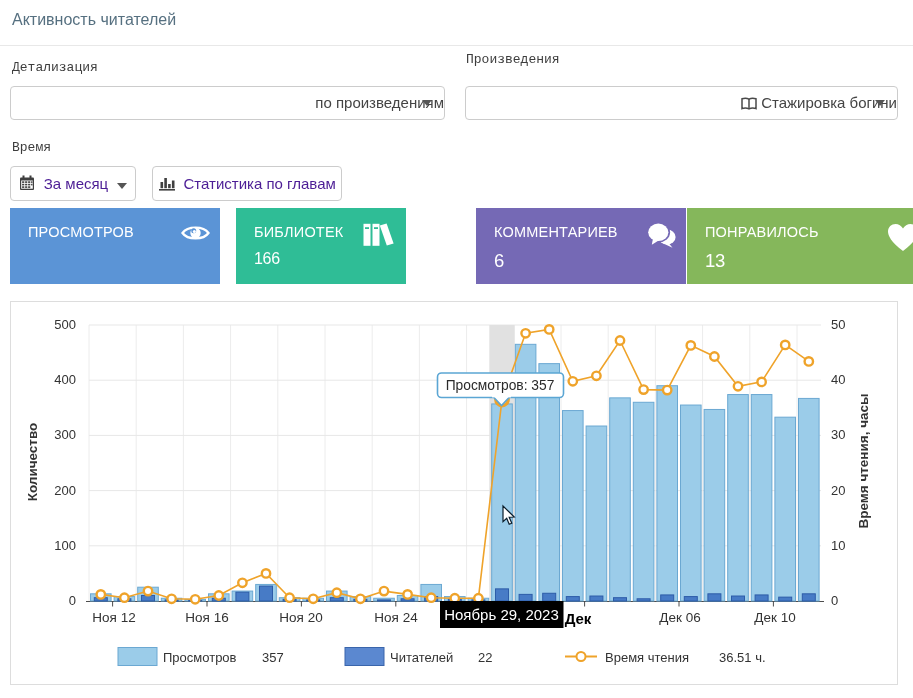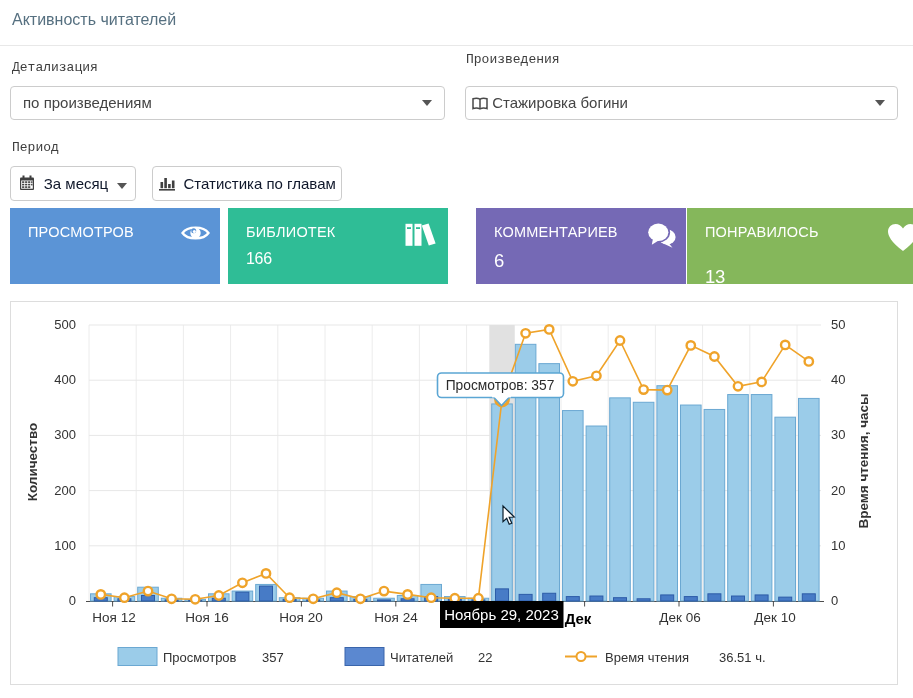--- a/index.html
+++ b/index.html
@@ -1,39 +1,39 @@
 <!DOCTYPE html>
 <html><head><meta charset="utf-8">
 <style>
 html,body{margin:0;padding:0;background:#fff;width:913px;height:698px;overflow:hidden;
 font-family:"Liberation Sans", sans-serif;}
 .lbl{position:absolute;font-size:13px;color:#3d3d3d;font-family:Liberation Mono, monospace;}
 .sel{position:absolute;height:32px;border:1px solid #ccc;border-radius:4px;background:#fff;
-font-size:15px;color:#444;line-height:32px;padding-left:12px;}
+font-size:15px;color:#444;line-height:32px;padding-left:12px;text-align:right;}
 .btn{position:absolute;height:33px;border:1px solid #ccc;border-radius:4px;background:#fff;
-font-size:15px;color:#0f172a;line-height:33px;text-align:center;}
+font-size:15px;color:#4c1d95;line-height:33px;text-align:center;}
 .caret{position:absolute;right:12px;top:13px;line-height:0;}
 </style></head>
 <body>
 <div style="position:absolute;left:12px;top:11px;font-size:16px;color:#567080">Активность читателей</div>
 <div style="position:absolute;left:0;top:45px;width:913px;height:1px;background:#e8e8e8"></div>
 
 <div class="lbl" style="left:12px;top:60px">Детализация</div>
 <div class="sel" style="left:10px;top:86px;width:421px">по произведениям<span class="caret"><svg width="10" height="6" viewBox="0 0 10 6">
         <polygon points="0,0 10,0 5,6" fill="#555"></polygon>
       </svg></span></div>
 <div class="lbl" style="left:466px;top:52px">Произведения</div>
 <div class="sel" style="left:465px;top:86px;width:425px;padding-left:6px"><svg width="16" height="13" viewBox="0 0 16 13" style="vertical-align:-2px">
       <path d="M1 1.8 C3.3 0.9 5.8 0.9 8 2.1 C10.2 0.9 12.7 0.9 15 1.8 V11.6 C12.7 10.7 10.2 10.7 8 11.9 C5.8 10.7 3.3 10.7 1 11.6 Z" fill="none" stroke="#4a4a4a" stroke-width="1.5"></path>
       <path d="M8 2.1 V11.9" stroke="#4a4a4a" stroke-width="1.5"></path>
     </svg>&nbsp;Стажировка богини<span class="caret"><svg width="10" height="6" viewBox="0 0 10 6">
         <polygon points="0,0 10,0 5,6" fill="#555"></polygon>
       </svg></span></div>
 
-<div class="lbl" style="left:12px;top:140px">Период</div>
+<div class="lbl" style="left:12px;top:140px">Время</div>
 <div class="btn" style="left:10px;top:166px;width:124px"><svg width="16" height="16" viewBox="0 0 16 16" style="vertical-align:-2px">
       <rect x="1" y="2.5" width="14" height="12.5" rx="1" fill="#3f3f3f"></rect>
       <rect x="3.5" y="0.5" width="2" height="3.5" fill="#3f3f3f"></rect>
       <rect x="10.5" y="0.5" width="2" height="3.5" fill="#3f3f3f"></rect>
       <rect x="2.2" y="5.5" width="11.6" height="8.2" fill="#fff"></rect>
       <g fill="#3f3f3f">
         <rect x="3.1" y="6.3" width="2.2" height="1.6"></rect>
         <rect x="6.1" y="6.3" width="2.2" height="1.6"></rect>
         <rect x="9.1" y="6.3" width="2.2" height="1.6"></rect>
         <rect x="12.1" y="6.3" width="1.4" height="1.6"></rect>
@@ -60,21 +60,21 @@
 
 <div style="position:absolute;left:10px;top:208px;width:210px;height:76px;background:#5b94d6;color:#fff">
     <div style="position:absolute;left:18px;top:16px;font-size:14.5px;letter-spacing:.2px">ПРОСМОТРОВ</div>
     <div style="position:absolute;right:10px;top:15px"><svg width="29" height="20" viewBox="0 0 29 20">
         <path d="M1.5 10 C6.5 2.8 22.5 2.8 27.5 10 C22.5 17.2 6.5 17.2 1.5 10 Z" fill="none" stroke="#fff" stroke-width="2.3"></path>
         <circle cx="14.5" cy="10" r="5.2" fill="#fff"></circle>
         <circle cx="12.7" cy="7.8" r="2.5" fill="#5b94d6"></circle>
         <circle cx="13.3" cy="8.4" r="1.5" fill="#fff"></circle>
       </svg></div>
   </div>
-<div style="position:absolute;left:228px;top:208px;width:220px;height:76px;background:#2fbd96;color:#fff">
+<div style="position:absolute;left:236px;top:208px;width:170px;height:76px;background:#2fbd96;color:#fff">
     <div style="position:absolute;left:18px;top:16px;font-size:14.5px;letter-spacing:.2px">БИБЛИОТЕК</div>
     <div style="position:absolute;left:18px;top:42px;font-size:16px;letter-spacing:-0.3px">166</div>
     <div style="position:absolute;right:10px;top:15px"><svg width="33" height="23" viewBox="0 0 33 23">
         <rect x="0.5" y="0.8" width="7" height="22" fill="#fff"></rect>
         <rect x="9.5" y="0.8" width="7" height="22" fill="#fff"></rect>
         <rect x="2" y="4.2" width="4" height="1.8" fill="#2fbd96"></rect>
         <rect x="11" y="4.2" width="4" height="1.8" fill="#2fbd96"></rect>
         <polygon points="16.8,2.4 23.6,0.6 30.6,20.6 23.8,22.4 " fill="#fff"></polygon>
       </svg></div>
   </div>
@@ -85,21 +85,21 @@
         <ellipse cx="20" cy="14" rx="8.6" ry="7.6" fill="#fff"></ellipse>
         <polygon points="22,20.5 25.5,24.8 18,21.3" fill="#fff"></polygon>
         <ellipse cx="11.3" cy="9.3" rx="11.8" ry="10.3" fill="#7569b5"></ellipse>
         <polygon points="4.5,15 3,23.4 13,17.6" fill="#7569b5"></polygon>
         <ellipse cx="11.3" cy="9.3" rx="10.1" ry="8.7" fill="#fff"></ellipse>
         <polygon points="6,15.5 4.8,21.8 12,17.3" fill="#fff"></polygon>
       </svg></div>
   </div>
 <div style="position:absolute;left:687px;top:208px;width:242px;height:76px;background:#85b75b;color:#fff">
     <div style="position:absolute;left:18px;top:16px;font-size:14.5px;letter-spacing:.2px">ПОНРАВИЛОСЬ</div>
-    <div style="position:absolute;left:18px;top:58px;font-size:18.5px;letter-spacing:-0.3px">13</div>
+    <div style="position:absolute;left:18px;top:42px;font-size:18.5px;letter-spacing:-0.3px">13</div>
     <div style="position:absolute;right:10px;top:15px"><svg width="32" height="30" viewBox="0 0 32 30">
         <path d="M16 28 C4 19 1 12.5 1 8.5 C1 4 4.5 1 8.5 1 C11.5 1 14.5 2.8 16 5.6 C17.5 2.8 20.5 1 23.5 1 C27.5 1 31 4 31 8.5 C31 12.5 28 19 16 28 Z" fill="#fff"></path>
       </svg></div>
   </div>
 <svg width="913" height="698" viewBox="0 0 913 698" style="position:absolute;left:0;top:0">
 <rect x="10.5" y="301.5" width="887" height="383" fill="none" stroke="#dddddd" stroke-width="1"></rect>
 <path d="M89.0 325 V601 M136.2 325 V601 M183.4 325 V601 M230.6 325 V601 M277.8 325 V601 M325.0 325 V601 M372.2 325 V601 M419.4 325 V601 M466.6 325 V601 M513.8 325 V601 M561.0 325 V601 M608.2 325 V601 M655.4 325 V601 M702.6 325 V601 M749.8 325 V601 M797.0 325 V601" stroke="#ececec" stroke-width="1" fill="none"></path>
 <path d="M89 545.8 H821 M89 490.6 H821 M89 435.4 H821 M89 380.2 H821 M89 325.0 H821" stroke="#e7e7e7" stroke-width="1" fill="none"></path>
 <rect x="489.3" y="325" width="25.4" height="276" fill="#e1e1e1"></rect>
 <path d="M86 601.5 H824" stroke="#4d4d4d" stroke-width="1" fill="none"></path>

